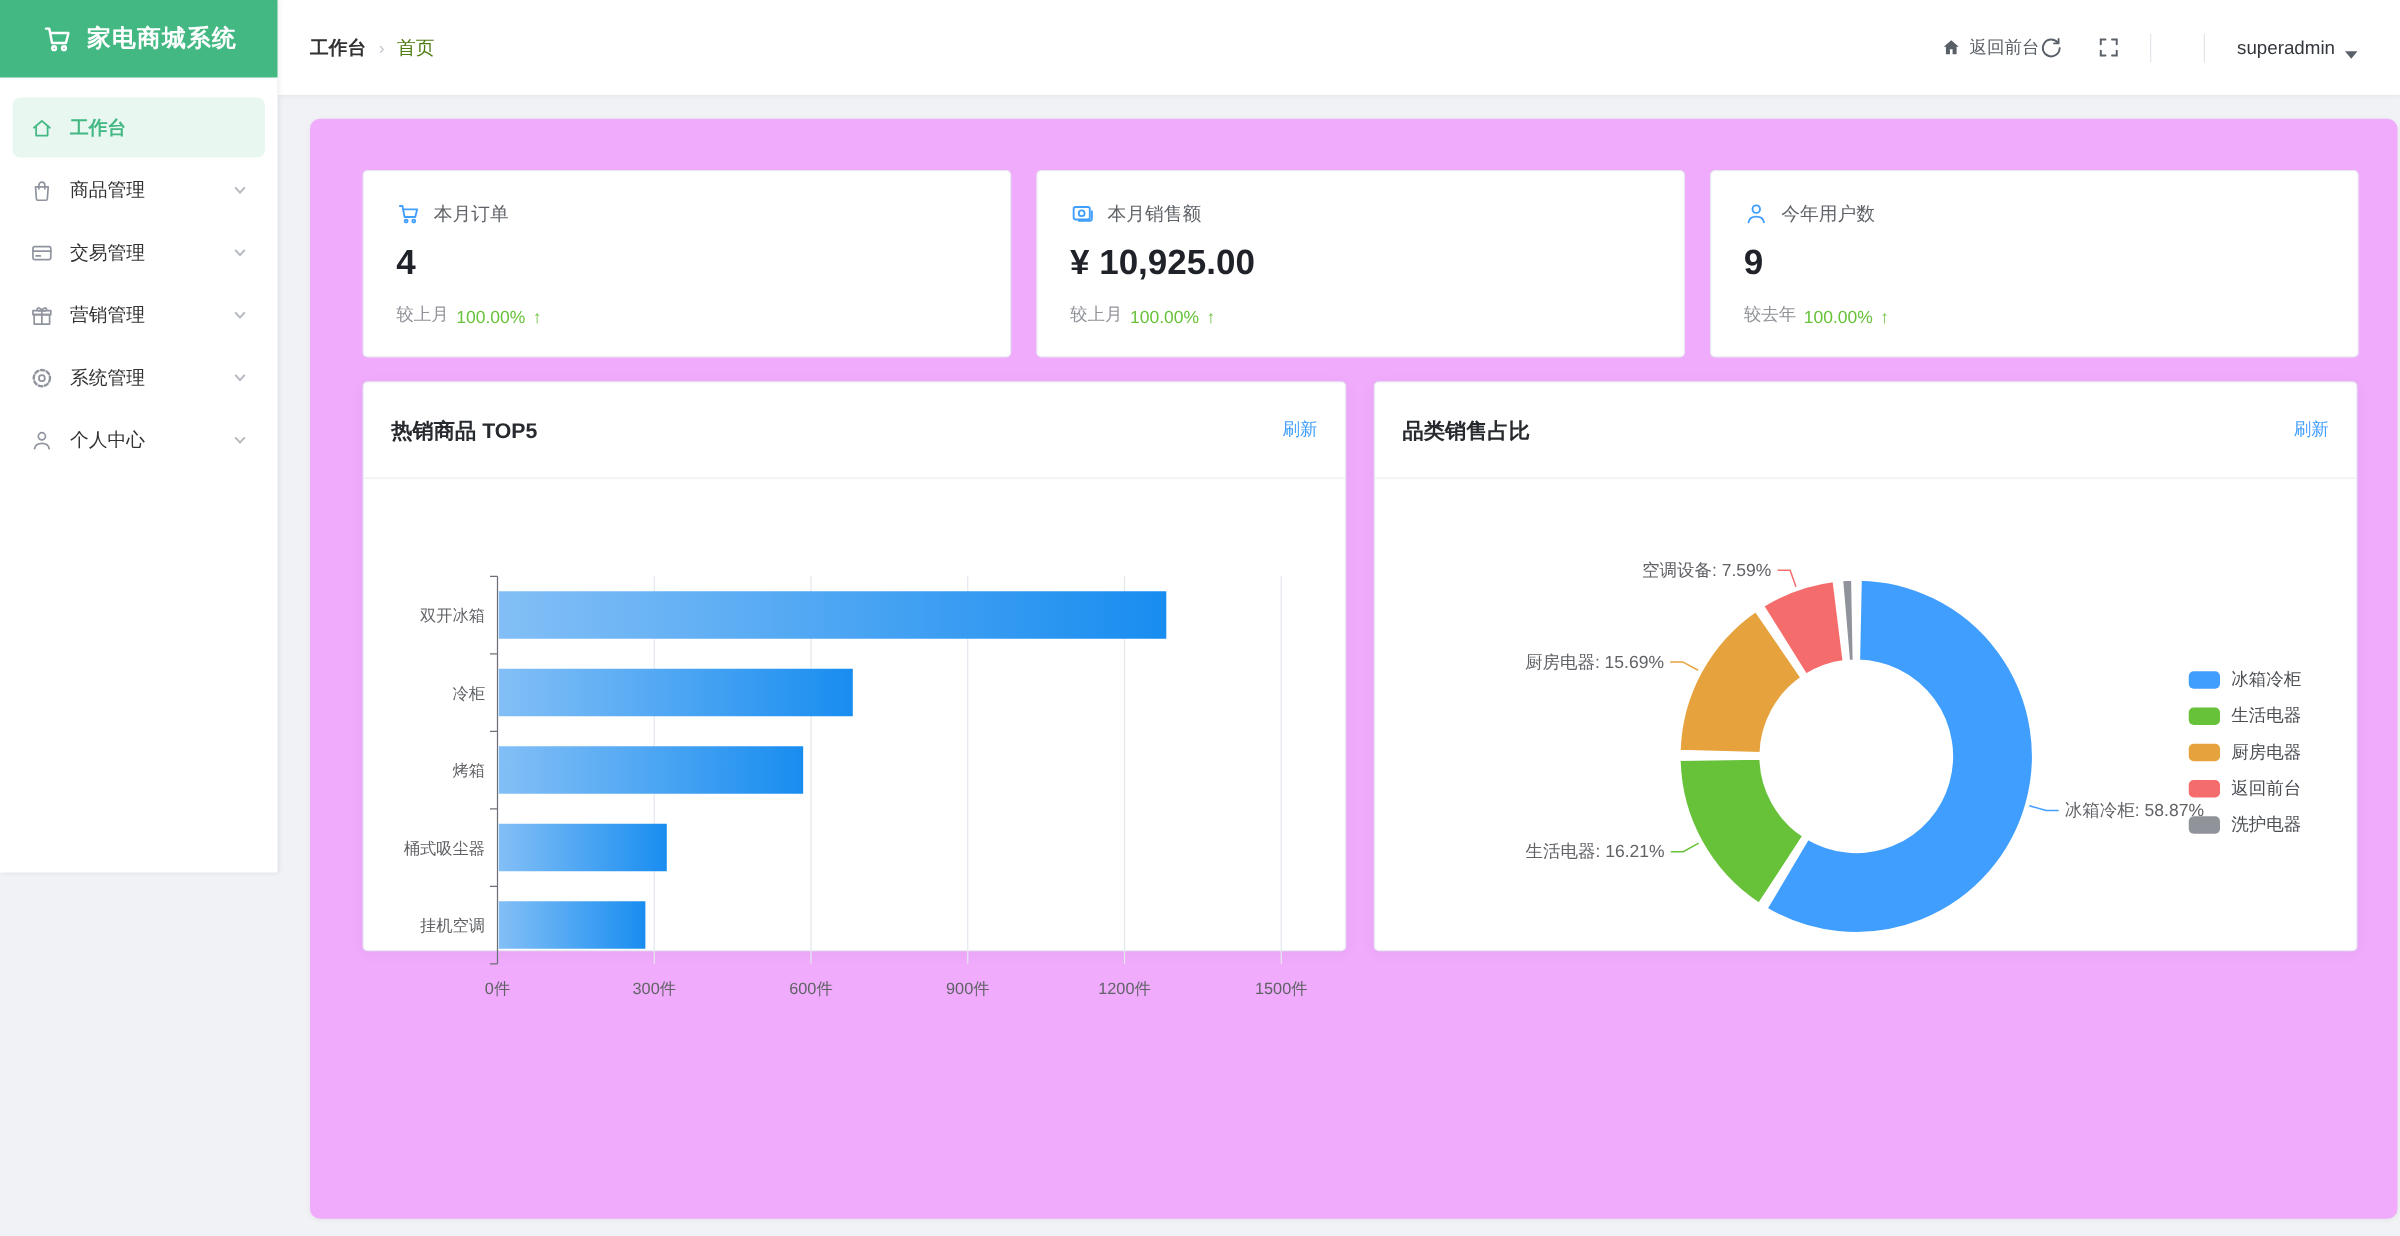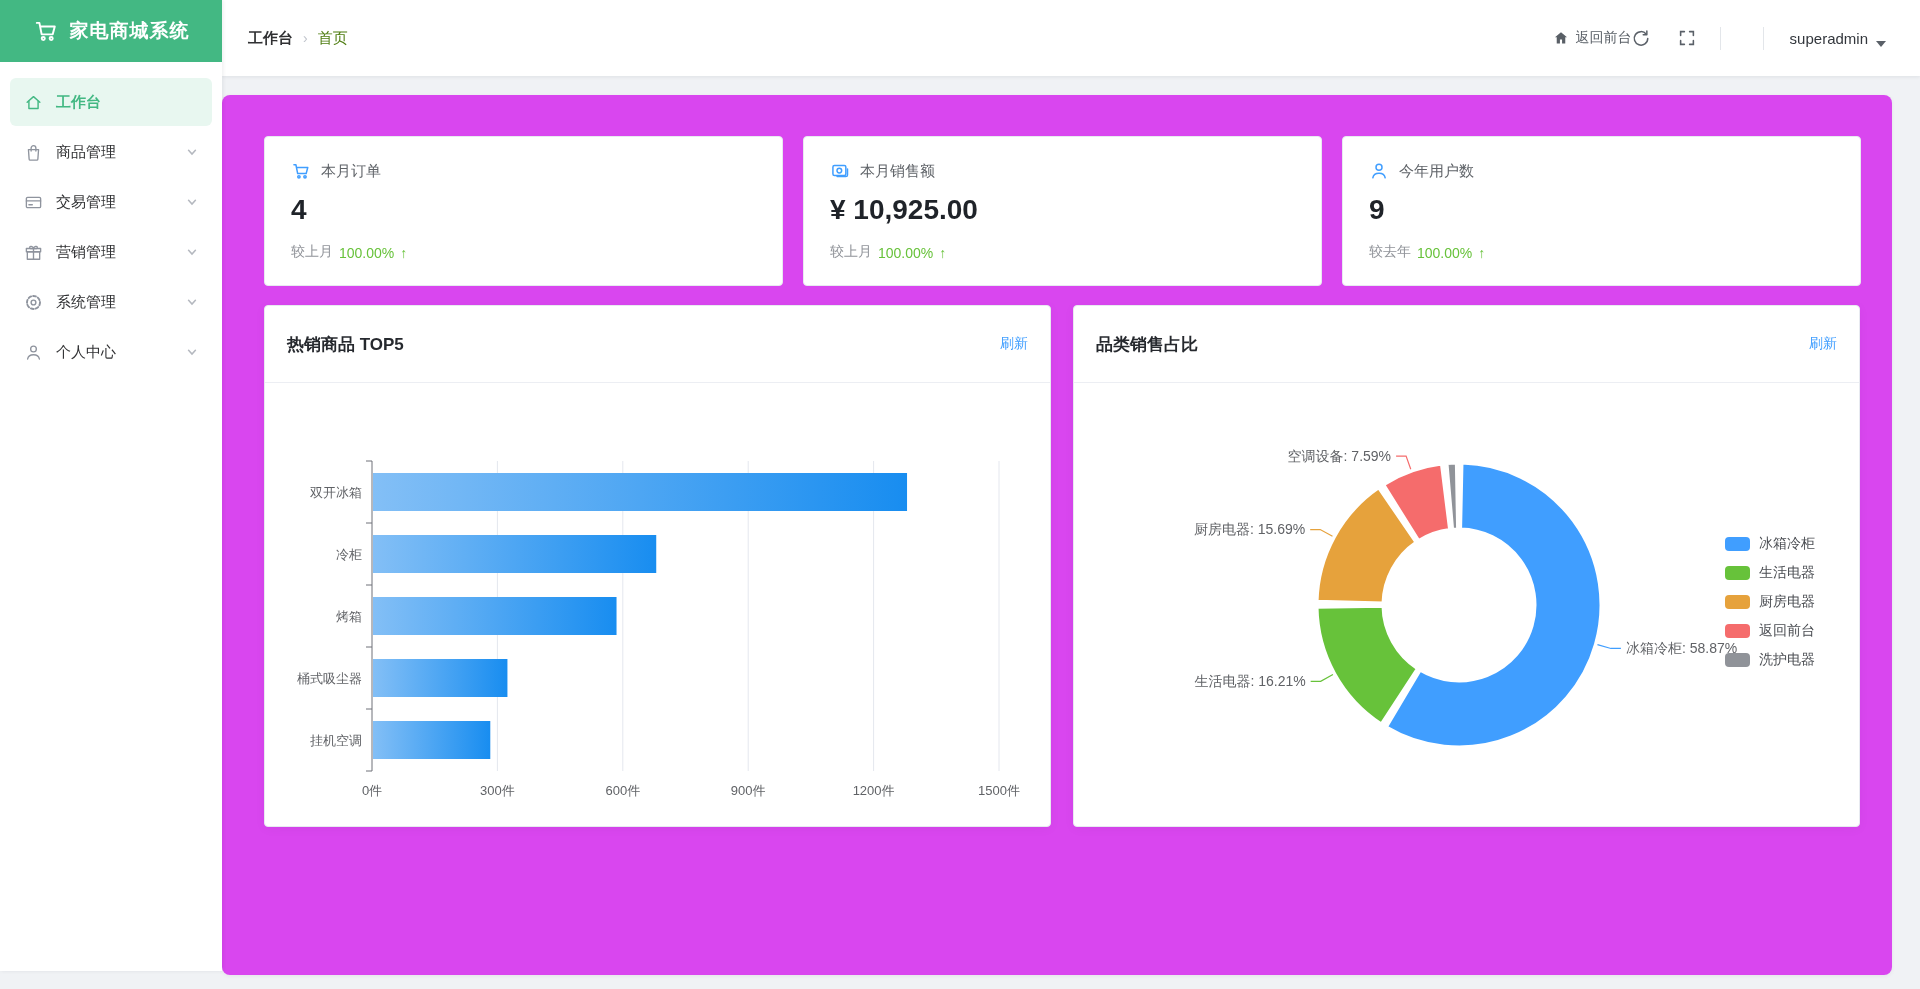--- a/index.html
+++ b/index.html
@@ -1,20 +1,20 @@
 <!DOCTYPE html>
 <html><head>
 <meta charset="utf-8">
 <style>
   * { margin:0; padding:0; box-sizing:border-box; }
   html,body { width:1920px; height:989px; overflow:hidden; }
   body { font-family:"Liberation Sans","DejaVu Sans",sans-serif; background:#f0f2f5; position:relative; color:#303133; }
 
   
-  .sidebar { position:absolute; left:0; top:0; width:222px; height:971px; background:#fff; box-shadow:1px 0 4px rgba(0,21,41,.08); z-index:5; }
+  .sidebar { position:absolute; left:0; top:0; width:222px; height:698px; background:#fff; box-shadow:1px 0 4px rgba(0,21,41,.08); z-index:5; }
   .logo { height:62px; background:#43B883; display:flex; align-items:center; justify-content:center; gap:11px; color:#fff; font-size:19px; font-weight:bold; letter-spacing:1px; }
   .logo svg { width:26px; height:26px; }
   .menu { padding:14px 0; }
   .menu-item { height:48px; margin:2px 10px; padding:0 14px; border-radius:6px; display:flex; align-items:center; gap:13px; font-size:15px; color:#303133; cursor:pointer; }
   .menu-item .mi-icon { width:19px; height:19px; color:#8f949e; display:flex; }
   .menu-item .mi-icon svg { width:19px; height:19px; }
   .menu-item .chev { margin-left:auto; color:#b4b8bf; display:flex; }
   .menu-item.active { background:#e8f7f0; color:#43B883; font-weight:bold; }
   .menu-item.active .mi-icon { color:#43B883; }
 
@@ -27,31 +27,31 @@
   .top-right { display:flex; align-items:center; color:#595f66; }
   .back-front { display:flex; align-items:center; gap:7px; font-size:14px; cursor:pointer; color:#595f66; }
   .back-front svg { width:16px; height:16px; }
   .icon-btn { display:flex; align-items:center; cursor:pointer; color:#5a6068; }
   .icon-btn svg { width:18px; height:18px; }
   .v-div { width:1px; height:23px; background:#e3e6ea; }
   .user-box { display:flex; align-items:flex-end; gap:8px; font-size:15px; color:#33373d; cursor:pointer; }
   .caret { width:0; height:0; border-left:5px solid transparent; border-right:5px solid transparent; border-top:6px solid #5a6068; }
 
   
-  .main-panel { position:absolute; left:222px; top:95px; width:1670px; height:880px; background:#d946ef; border-radius:8px; box-shadow:0 1px 4px rgba(0,21,41,.06); }
+  .main-panel { position:absolute; left:248px; top:95px; width:1670px; height:880px; background:#f0abfc; border-radius:8px; box-shadow:0 1px 4px rgba(0,21,41,.06); }
   .stats-row { position:absolute; left:42px; top:41px; width:1597px; display:flex; gap:20px; }
   .stat-card { flex:1; height:150px; background:#fff; border:1px solid #e7eaf0; border-radius:4px; padding:24px 26px 20px; }
   .stat-head { display:flex; align-items:center; gap:10px; font-size:15px; color:#5f6368; }
   .stat-head svg { width:20px; height:20px; color:#409EFF; }
   .stat-value { margin-top:13px; font-size:28px; font-weight:bold; color:#1f2329; }
   .stat-foot { margin-top:17px; font-size:14px; color:#909399; display:flex; align-items:flex-end; gap:6px; }
   .trend { color:#67C23A; }
 
   .charts-row { position:absolute; left:42px; top:210px; width:1597px; display:flex; gap:22px; }
-  .chart-panel { width:787px; height:522px; background:#fff; border:1px solid #e7eaf0; border-radius:4px; box-shadow:0 2px 12px rgba(0,0,0,.04); }
+  .chart-panel { width:787px; height:456px; background:#fff; border:1px solid #e7eaf0; border-radius:4px; box-shadow:0 2px 12px rgba(0,0,0,.04); }
   .panel-header { height:77px; padding:0 22px; display:flex; align-items:center; justify-content:space-between; border-bottom:1px solid #eceef3; }
   .panel-title { font-size:17px; font-weight:bold; color:#26292e; }
   .refresh-link { font-size:14px; color:#409EFF; cursor:pointer; }
   .panel-body { position:relative; height:443px; }
   .panel-body svg.chartsvg { position:absolute; left:0; top:0; }
 
   .donut-legend { position:absolute; right:44px; top:152px; display:flex; flex-direction:column; gap:11px; }
   .legend-item { display:flex; align-items:center; gap:9px; font-size:14px; color:#4a4d52; cursor:pointer; }
   .legend-swatch { width:25px; height:14px; border-radius:4px; }
 </style>

